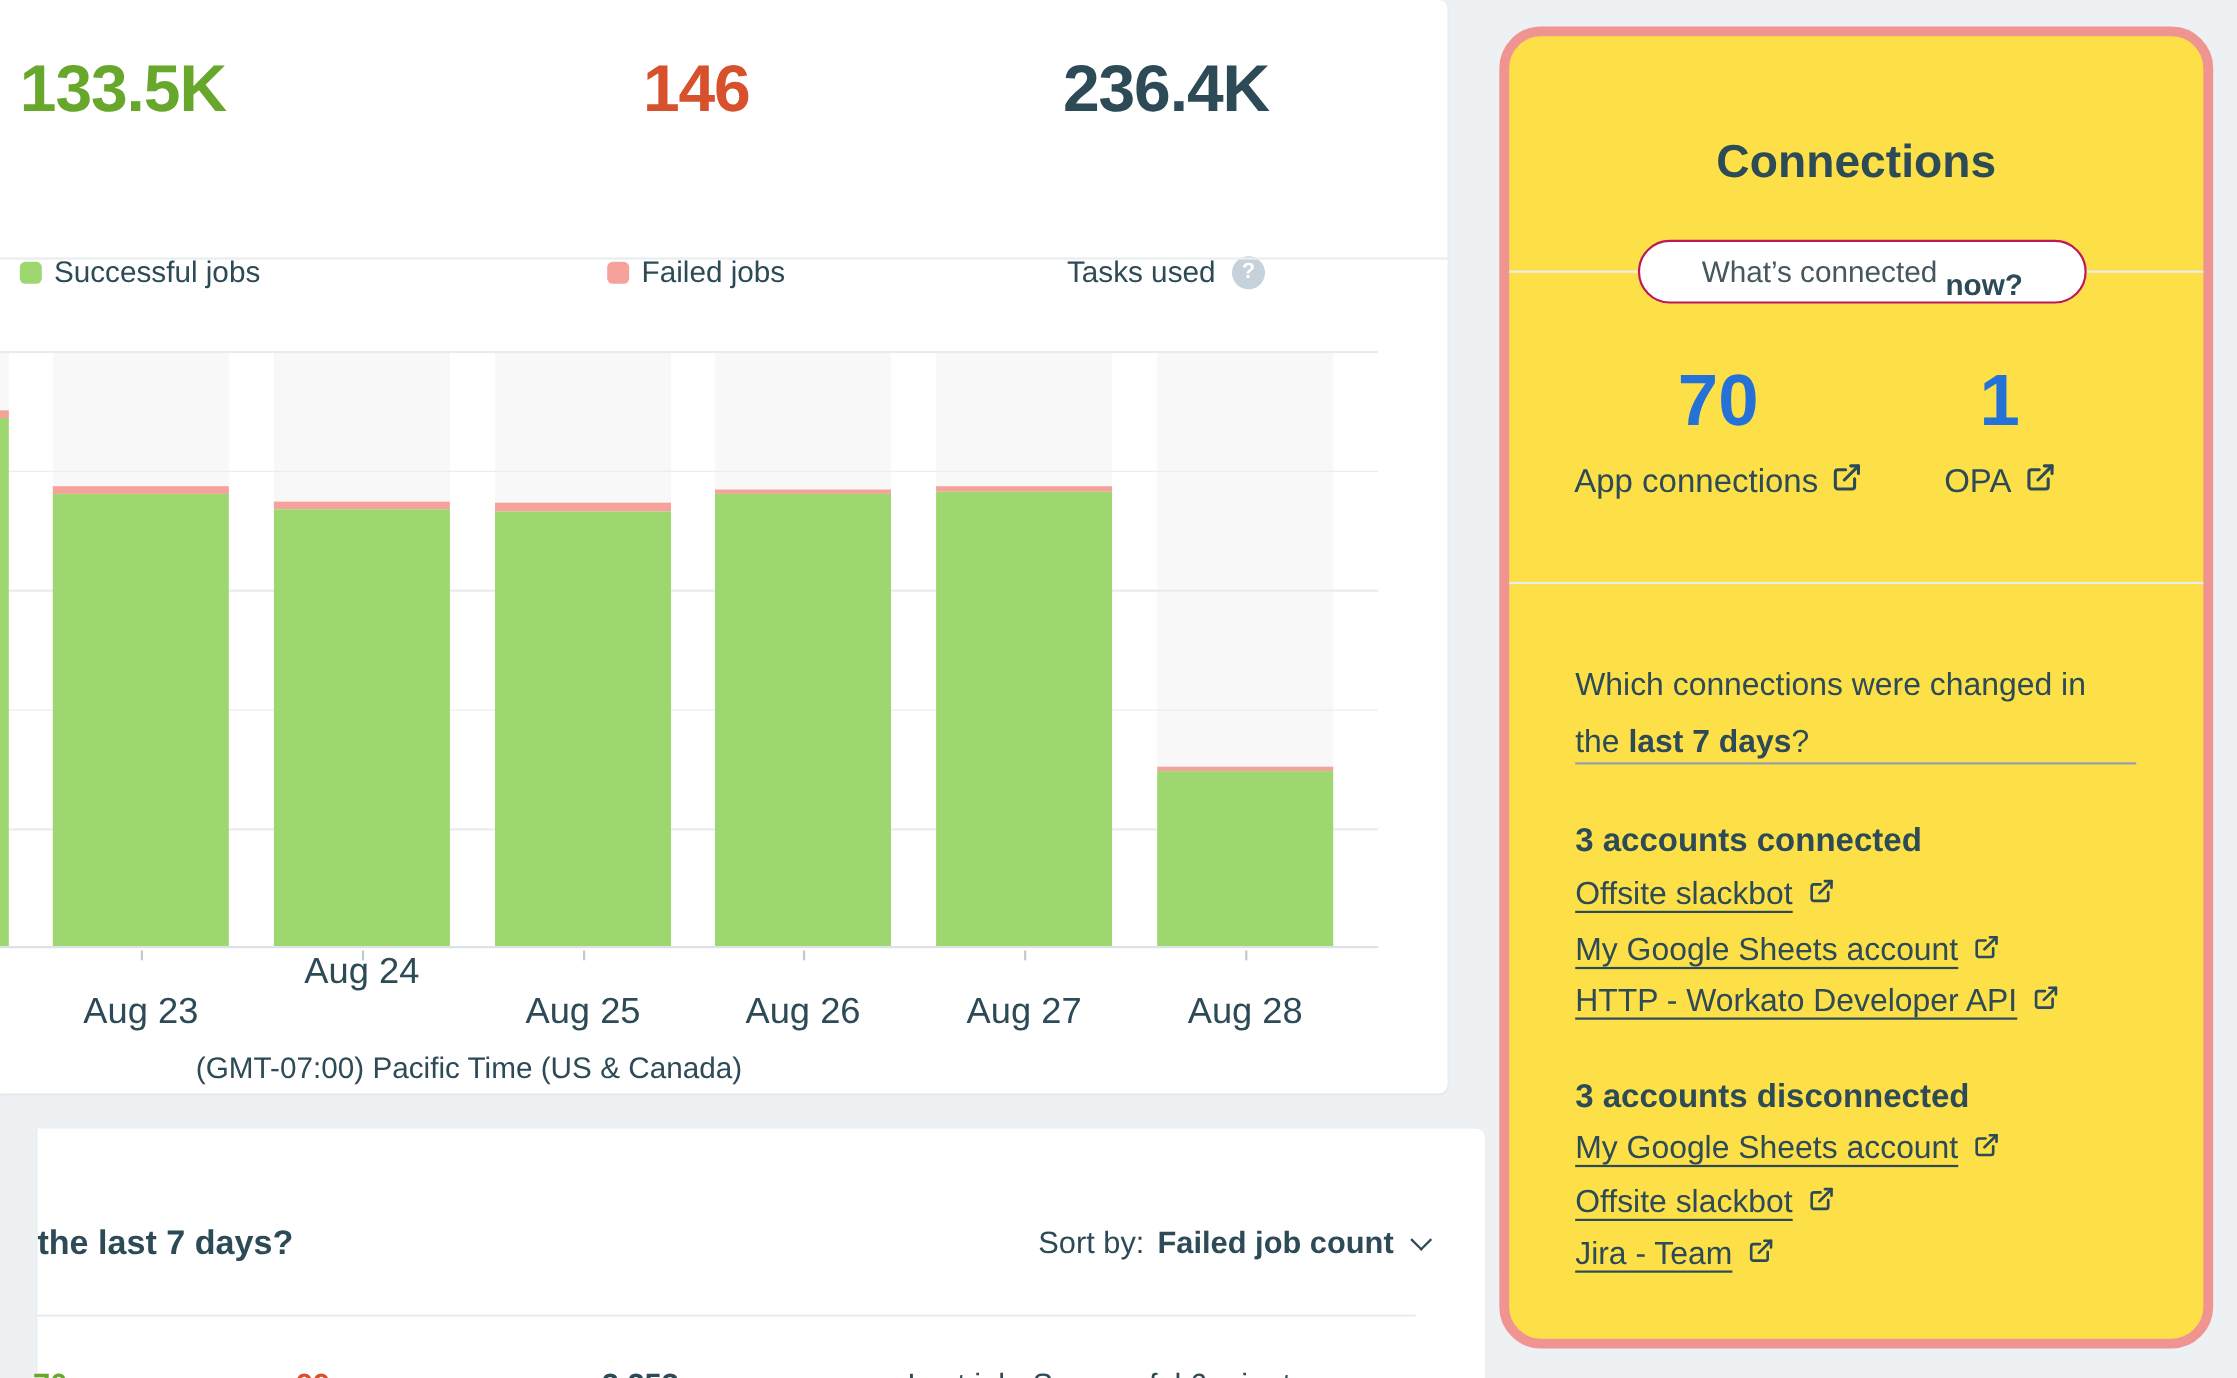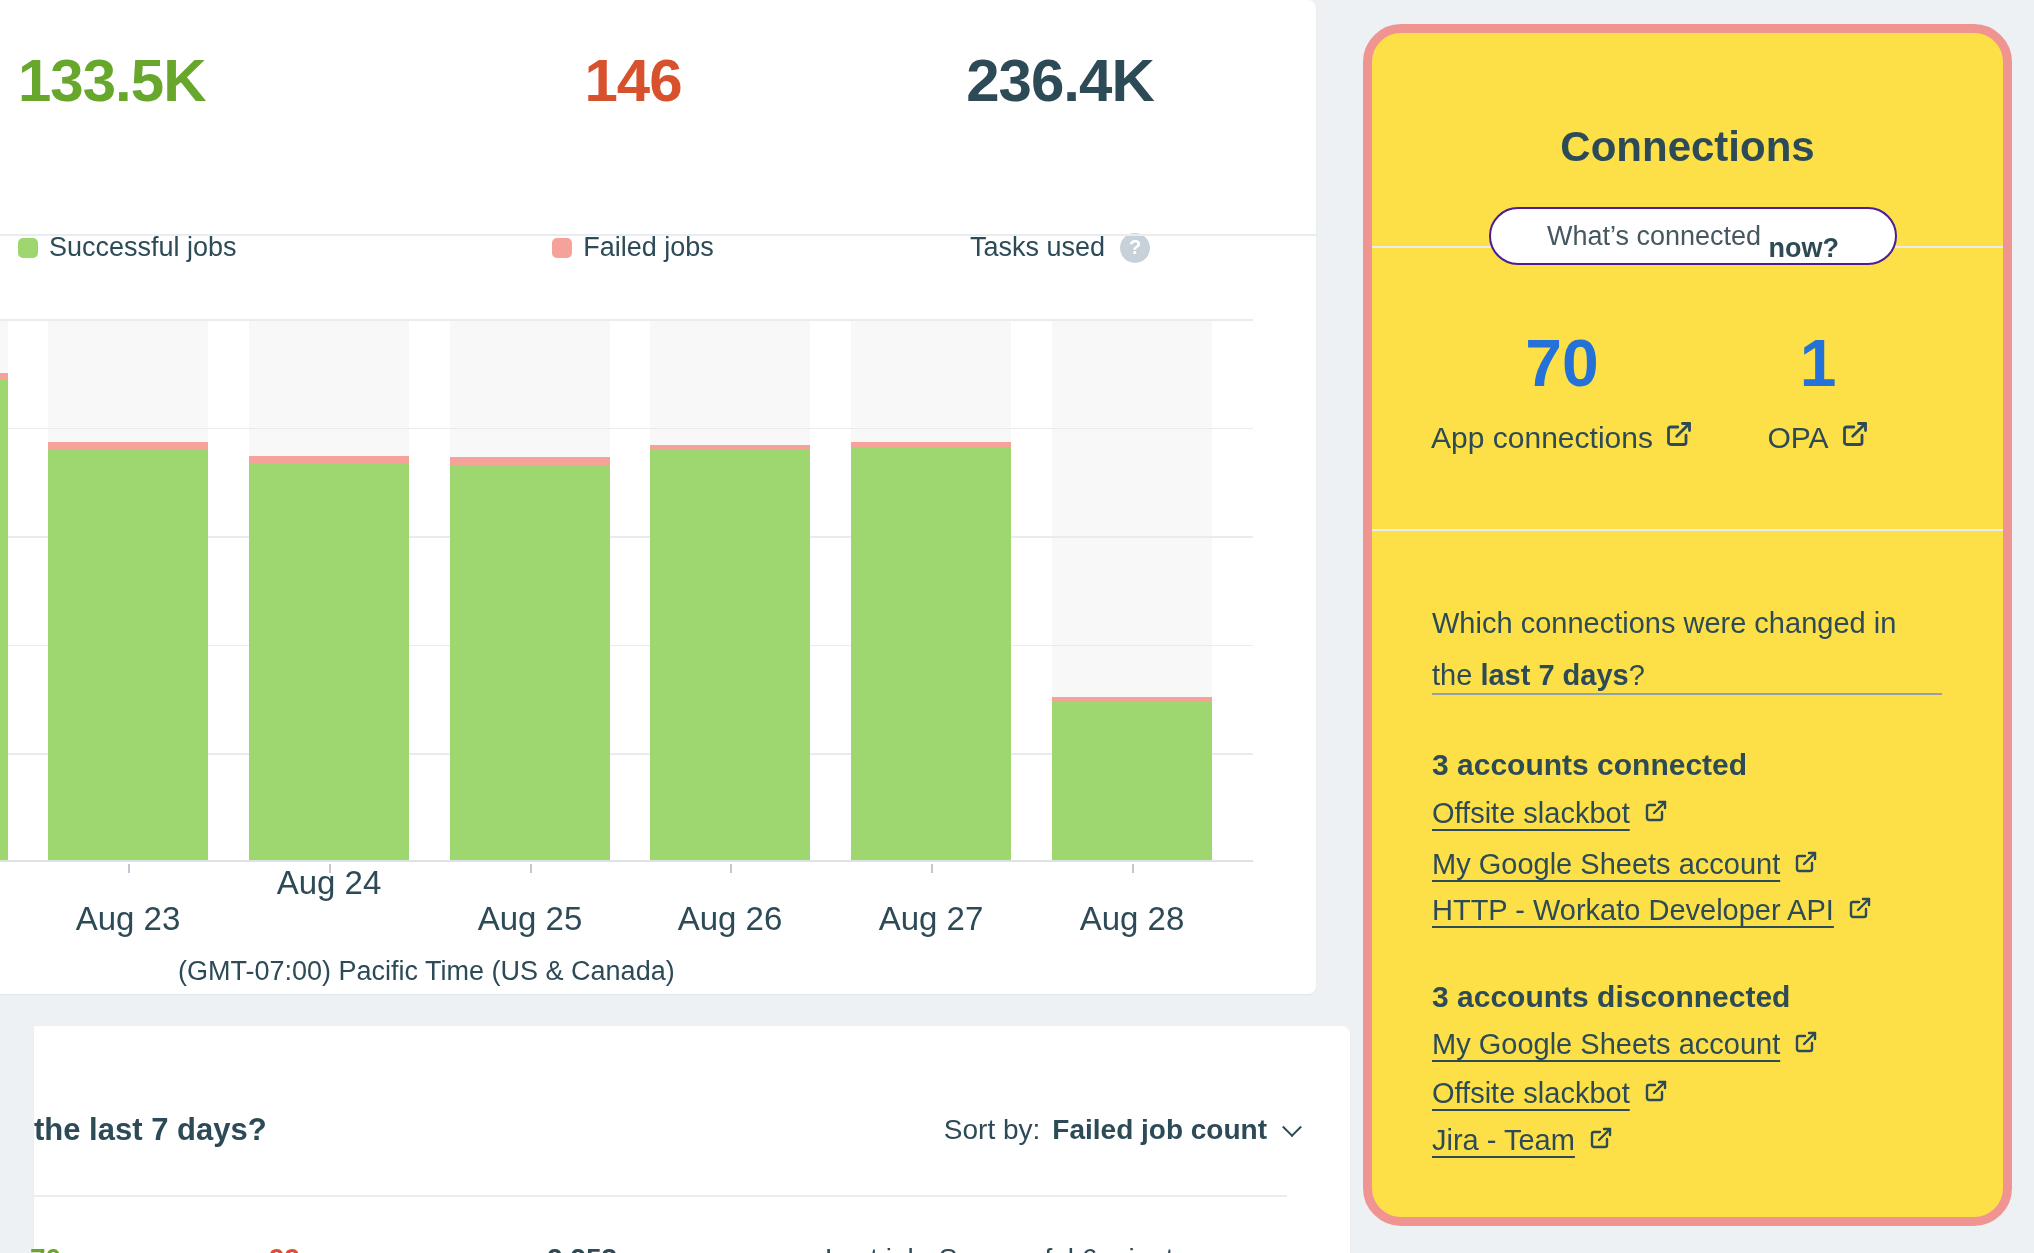--- a/index.html
+++ b/index.html
@@ -67,22 +67,22 @@
   .pr-lastjob { left:791px; color:#2d4a57; font-size:27px; }
 
   
   .connections-card {
     position:absolute; left:1363px; top:24px; width:649px; height:1202px;
     background:#fde047; border:9px solid #f09492; border-radius:38px;
   }
   .conn-title { position:absolute; top:90px; left:0; width:100%; text-align:center; font-size:42px; font-weight:700; }
   .conn-pill-divider { position:absolute; top:213px; left:0; width:100%; height:1.5px; background:#e9edf0; }
   .conn-pill {
-    position:absolute; top:174px; left:117px; width:408px; height:58px; border-radius:29px;
-    background:#ffffff; border:2px solid #4c1d95; z-index:2;
+    position:absolute; top:185px; left:117px; width:408px; height:58px; border-radius:29px;
+    background:#ffffff; border:2px solid #be185d; z-index:2;
     display:flex; align-items:center; justify-content:center;
     font-size:27px; color:#46575f; cursor:pointer; white-space:pre;
   }
   .conn-pill b { color:#2d4a57;margin-top:24px; }
   .conn-stat { position:absolute; text-align:center; }
   .conn-stat-value { font-size:66px; font-weight:700; color:#2471d8; line-height:70px; }
   .conn-stat-label {
     display:flex; align-items:center; justify-content:center; gap:12px;
     font-size:30px; color:#2d4a57; margin-top:22px; cursor:pointer; white-space:nowrap;
   }

